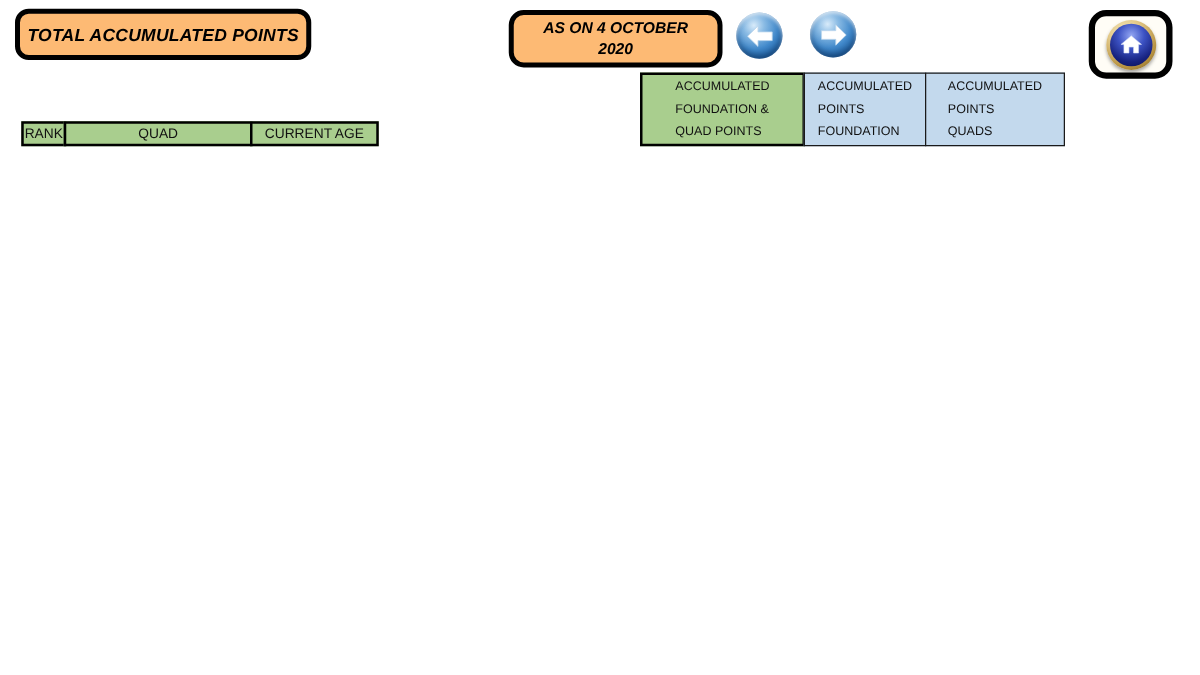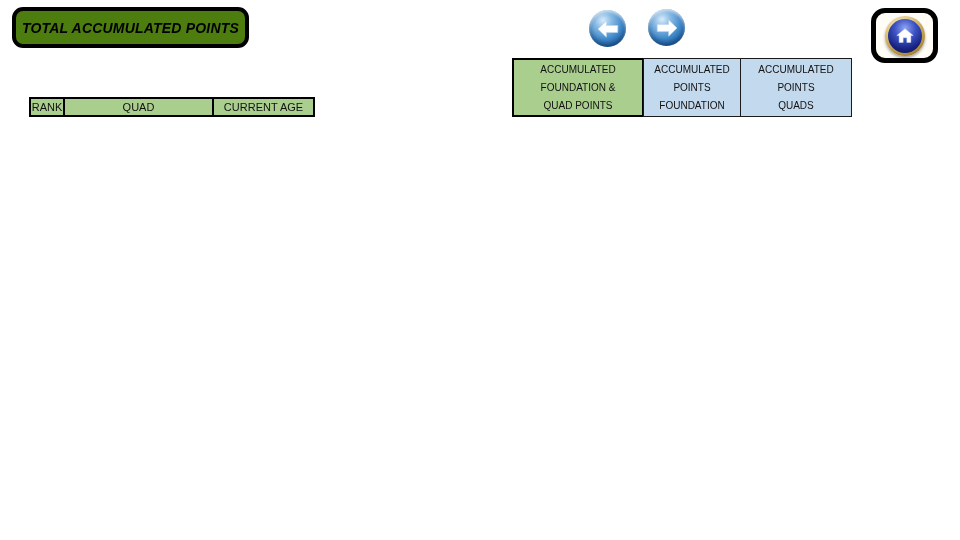--- a/index.html
+++ b/index.html
@@ -3,21 +3,21 @@
 <meta charset="utf-8">
 <style>
   html,body { margin:0; padding:0; background:#ffffff; }
   .slide {
     position:relative; width:960px; height:540px; background:#ffffff;
     overflow:hidden; font-family:"Liberation Sans", sans-serif; color:#000;
   }
 
   
   .rounded-box {
-    position:absolute; box-sizing:border-box; background:#4d7c0f;
+    position:absolute; box-sizing:border-box; background:#fdba74;
     border:4px solid #000; border-radius:11px;
     display:flex; align-items:center; justify-content:center;
     text-align:center; font-weight:bold; font-style:italic; color:#000;
   }
   .title-box { left:12px; top:7px;  width:237px; height:41px; font-size:14px; letter-spacing:.2px; }
   .page-box  { left:266px; top:8px; width:64px;  height:43px; font-size:21px; border-radius:12px; }
   .date-box  { left:407px; top:8px; width:171px; height:46px; font-size:12.5px; line-height:1.35; border-radius:12px; }
   .pre-line  { white-space:pre-line; }
 
   
@@ -53,48 +53,52 @@
 
   
   .thead-short {
     position:absolute; left:13px; top:97px; height:20px; display:flex;
   }
   .cell {
     box-sizing:border-box; border:2px solid #000; margin-left:-2px;
     display:flex; align-items:center; justify-content:center;
     font-size:11px; color:#111; background:var(--hdr-green);
   }
-  .cell:first-child { margin-left:16px; }
+  .cell:first-child { margin-left:4px; }
   .cell-rank { width:36px; }
   .cell-name { width:217px; }
   .cell-club { width:151px; }
   .cell-age  { width:103px; }
 
   .thead-tall {
     position:absolute; left:512px; top:58px; height:59px; display:flex;
   }
   .tall-cell {
     box-sizing:border-box; display:flex; align-items:center; justify-content:center;
-    text-align:center; font-size:10px; line-height:1.8; white-space:pre-line; color:#111;
+    text-align:left; font-size:10px; line-height:1.8; white-space:pre-line; color:#111;
   }
   .tall-green { width:132px; border:2px solid #000; background:var(--hdr-green); }
   .tall-blue  { border:1px solid #1a1a1a; margin-left:-1px; background:var(--hdr-blue); }
   .tall-blue-1 { width:98px; }
   .tall-blue-2 { width:112px; }
 </style>
 </head>
 <body>
 
 <div class="slide" style="--hdr-green:#A9CE8E; --hdr-blue:#C3D9ED;">
 
   <div class="rounded-box title-box">
     <span>TOTAL ACCUMULATED POINTS</span>
   </div>
 
 
+  <div class="rounded-box date-box">
+    <span class="pre-line">AS ON 4 OCTOBER
+2020</span>
+  </div>
 
   <button class="nav-btn nav-prev">
     <svg viewBox="0 0 24 24" aria-hidden="true">
       <path d="M10.5 4.5 L2.8 12 L10.5 19.5 L10.5 15.2 L21 15.2 L21 8.8 L10.5 8.8 Z" fill="#ffffff" stroke="#bcd6ec" stroke-width="0.6"></path>
     </svg>
   </button>
 
   <button class="nav-btn nav-next">
     <svg viewBox="0 0 24 24" aria-hidden="true">
       <path d="M13.5 4.5 L21.2 12 L13.5 19.5 L13.5 15.2 L3 15.2 L3 8.8 L13.5 8.8 Z" fill="#ffffff" stroke="#bcd6ec" stroke-width="0.6"></path>

